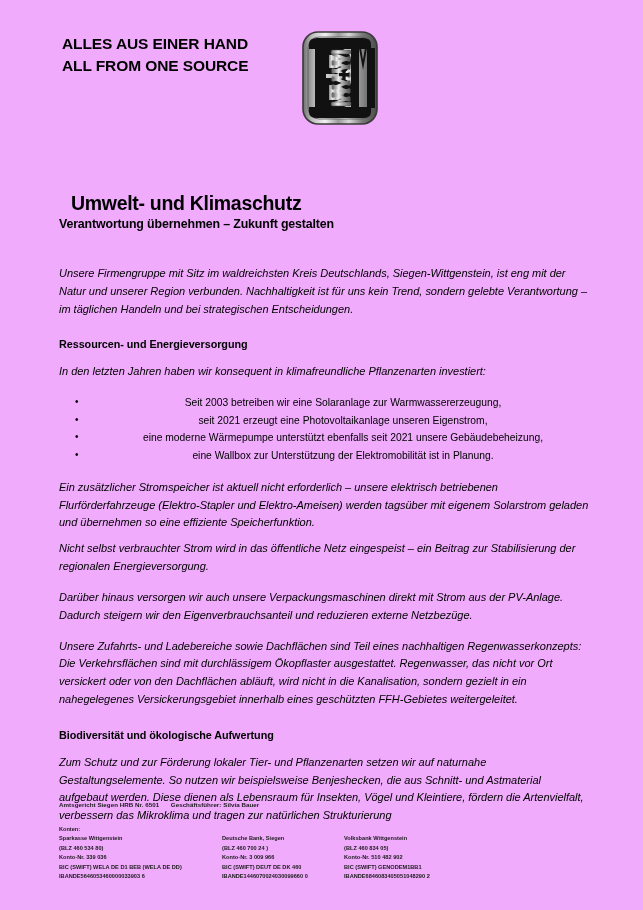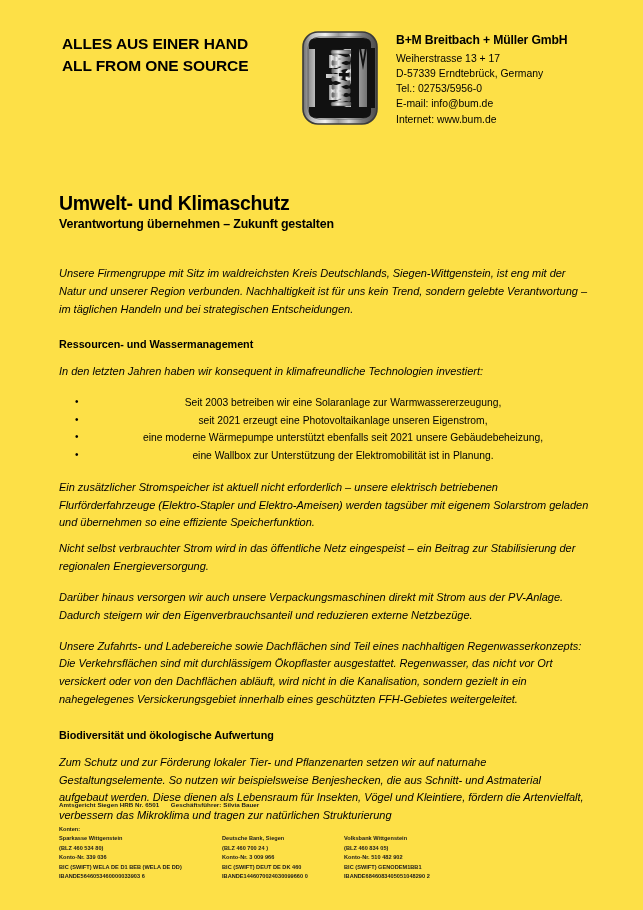--- a/index.html
+++ b/index.html
@@ -14,21 +14,21 @@
     font-family: "Liberation Sans", sans-serif;
     color: #000000;
     position: relative;
     overflow: hidden;
   }
 
   .page {
     width: 643px;
     height: 910px;
     position: relative;
-    background: #fde047;
+    background: #f0abfc;
     box-sizing: border-box;
   }
 
   
   .letterhead {
     position: absolute;
     left: 0;
     top: 28px;
     width: 643px;
     height: 110px;
@@ -77,21 +77,21 @@
   .content {
     position: absolute;
     left: 59px;
     top: 192px;
     width: 530px;
   }
 
   h1.doc-title {
     font-size: 19.5px;
     font-weight: bold;
-    margin: 0 0 2px 0;
+    margin: 0 0 2px 12px;
     letter-spacing: -0.3px;
     line-height: 1.2;
   }
   h2.doc-subtitle {
     font-size: 12.4px;
     font-weight: bold;
     margin: 0 0 32px 0;
     letter-spacing: -0.15px;
     line-height: 1.25;
   }
@@ -252,39 +252,31 @@
         <rect x="32" y="22" width="20" height="4" rx="1.6" fill="url(#springGrad)" stroke="#444" stroke-width="0.5"></rect>
         <rect x="32" y="74" width="20" height="4" rx="1.6" fill="url(#springGrad)" stroke="#444" stroke-width="0.5"></rect>
 
         <g fill="#111">
           <rect x="40" y="45" width="10" height="3.2"></rect>
           <rect x="43.4" y="41.6" width="3.2" height="10"></rect>
         </g>
       </svg>
     </div>
 
-    <div class="company-block">
-      <div class="company-name">B+M Breitbach + Müller GmbH</div>
-      <span class="company-line">Weiherstrasse 13 + 17</span>
-      <span class="company-line">D-57339 Erndtebrück, Germany</span>
-      <span class="company-line">Tel.: 02753/5956-0</span>
-      <span class="company-line">E-mail: info@bum.de</span>
-      <span class="company-line">Internet: www.bum.de</span>
-    </div>
   </div>
 
   <div class="content">
 
     <h1 class="doc-title">Umwelt- und Klimaschutz</h1>
     <h2 class="doc-subtitle">Verantwortung übernehmen – Zukunft gestalten</h2>
 
     <p class="para">Unsere Firmengruppe mit Sitz im waldreichsten Kreis Deutschlands, Siegen-Wittgenstein, ist eng mit der Natur und unserer Region verbunden. Nachhaltigkeit ist für uns kein Trend, sondern gelebte Verantwortung – im täglichen Handeln und bei strategischen Entscheidungen.</p>
 
-    <h3 class="section-heading">Ressourcen- und Wassermanagement</h3>
-    <p class="para">In den letzten Jahren haben wir konsequent in klimafreundliche Technologien investiert:</p>
+    <h3 class="section-heading">Ressourcen- und Energieversorgung</h3>
+    <p class="para">In den letzten Jahren haben wir konsequent in klimafreundliche Pflanzenarten investiert:</p>
 
     <ul class="bullets">
       <li>Seit 2003 betreiben wir eine Solaranlage zur Warmwassererzeugung,</li>
       <li>seit 2021 erzeugt eine Photovoltaikanlage unseren Eigenstrom,</li>
       <li>eine moderne Wärmepumpe unterstützt ebenfalls seit 2021 unsere Gebäudebeheizung,</li>
       <li>eine Wallbox zur Unterstützung der Elektromobilität ist in Planung.</li>
     </ul>
 
     <p class="para tight">Ein zusätzlicher Stromspeicher ist aktuell nicht erforderlich – unsere elektrisch betriebenen Flurförderfahrzeuge (Elektro-Stapler und Elektro-Ameisen) werden tagsüber mit eigenem Solarstrom geladen und übernehmen so eine effiziente Speicherfunktion.</p>
     <p class="para">Nicht selbst verbrauchter Strom wird in das öffentliche Netz eingespeist – ein Beitrag zur Stabilisierung der regionalen Energieversorgung.</p>

